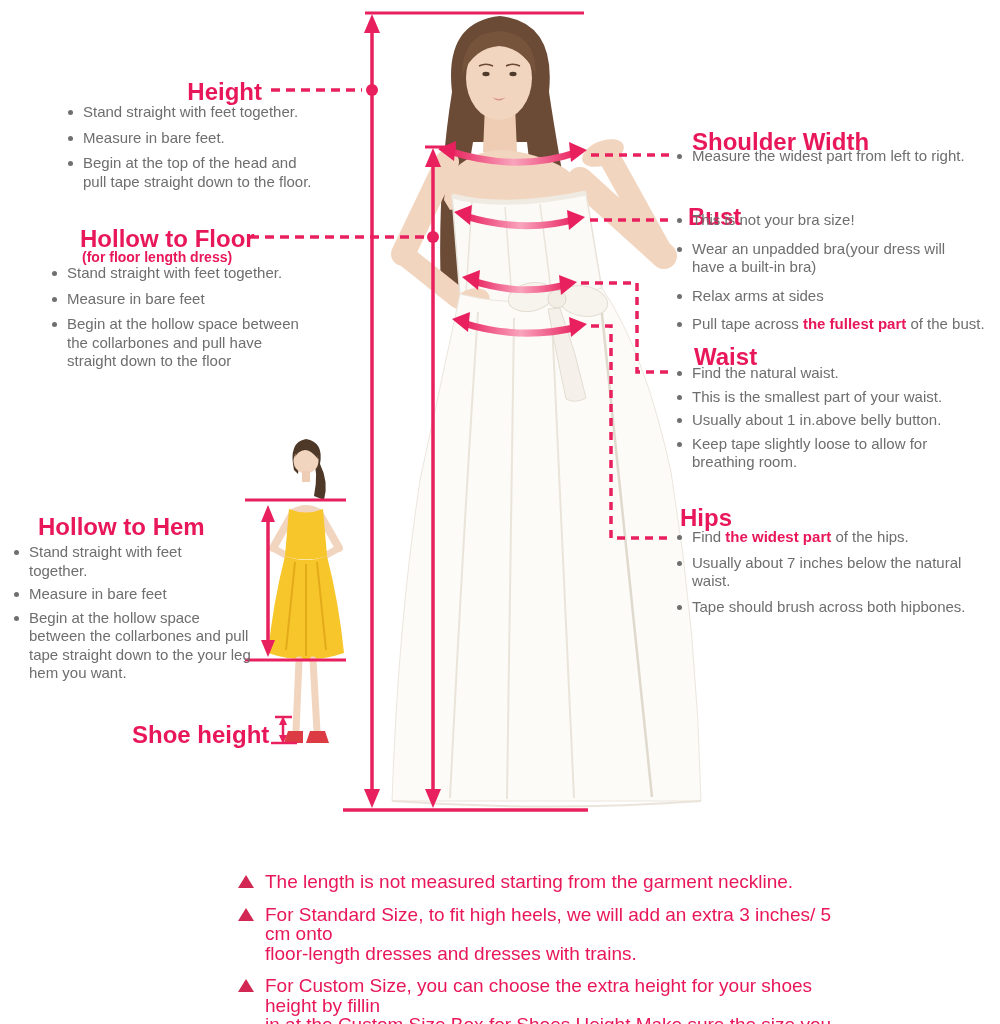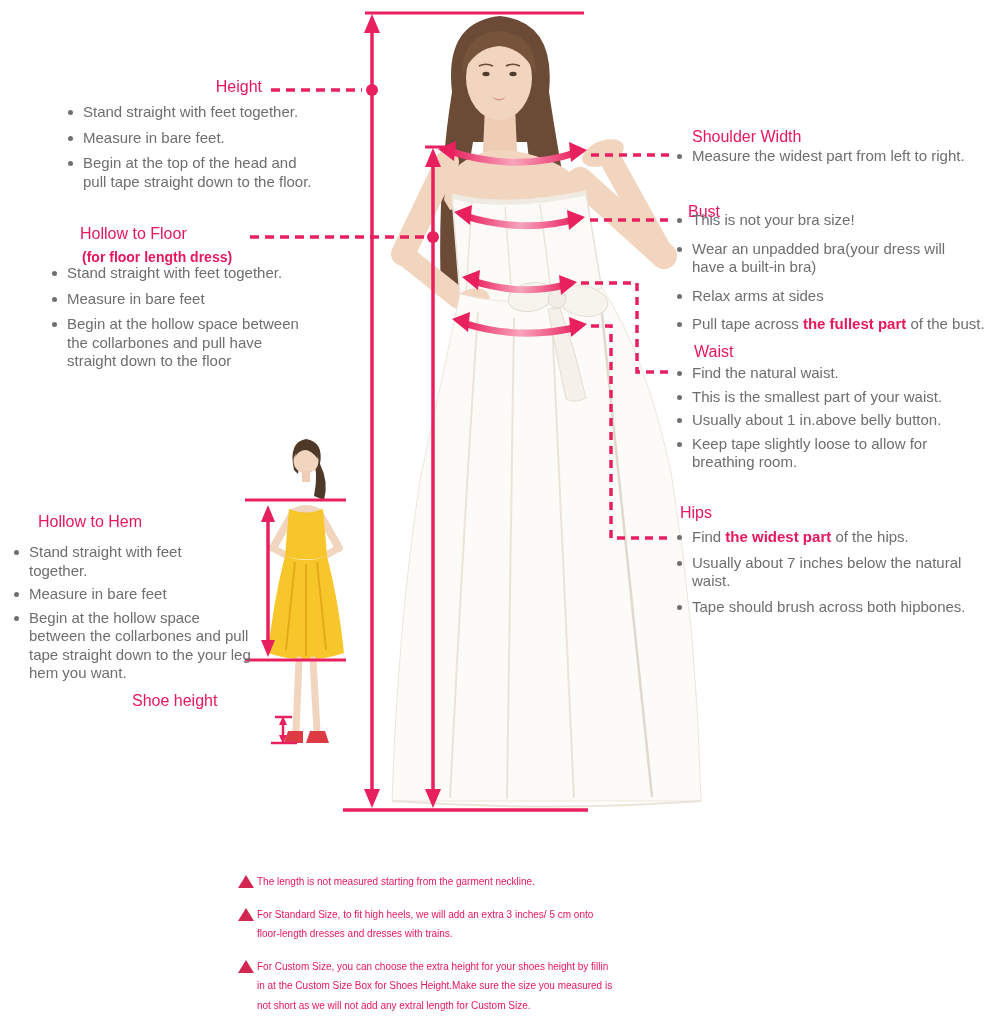--- a/index.html
+++ b/index.html
@@ -6,39 +6,39 @@
     --pink:#e8175a;
     --line:#e8205e;
     --gray:#6e6e6e;
   }
   html,body{margin:0;padding:0;background:#fff;}
   .canvas{
     position:relative;width:1000px;height:1024px;background:#ffffff;overflow:hidden;
     font-family:"Liberation Sans", sans-serif;
   }
   .canvas svg{position:absolute;left:0;top:0;}
-  .t{position:absolute;font-weight:normal;color:var(--pink);font-size:16px;line-height:1.05;white-space:nowrap;}
+  .t{position:absolute;font-weight:bold;color:var(--pink);font-size:24px;line-height:1.05;white-space:nowrap;}
   .sub{position:absolute;font-weight:bold;color:var(--pink);font-size:14px;white-space:nowrap;}
   .blist{position:absolute;list-style:none;margin:0;padding:0;color:var(--gray);font-size:15px;line-height:18.5px;}
   .blist li{position:relative;padding-left:21px;margin-bottom:8px;white-space:pre-line;}
   .blist li::before{content:"";position:absolute;left:6px;top:7px;width:5px;height:5px;border-radius:50%;background:#6f6f6f;}
   .blist.tight li{margin-bottom:5px;}
   .blist.mid li{margin-bottom:7px;}
   .blist.wide li{margin-bottom:10px;}
   .hl{color:var(--pink);font-weight:bold;}
   .notes{position:absolute;left:238px;top:872px;width:600px;}
-  .note{display:flex;gap:3px;margin-bottom:13px;color:var(--pink);font-size:10px;line-height:19.5px;}
+  .note{display:flex;gap:11px;margin-bottom:13px;color:var(--pink);font-size:19px;line-height:19.5px;}
   .note .txt{white-space:pre-line;}
   .tri{flex:0 0 auto;width:0;height:0;border-left:8px solid transparent;border-right:8px solid transparent;border-bottom:13px solid #d22752;margin-top:3px;}
   
   #height-title{left:62px;top:79px;width:200px;text-align:right;}
   #htf-title{left:80px;top:226px;}
   #htf-sub{left:82px;top:249px;}
   #hth-title{left:38px;top:514px;}
-  #shoe-title{left:132px;top:693px;}
+  #shoe-title{left:132px;top:722px;}
   #sw-title{left:692px;top:129px;}
   #bust-title{left:688px;top:204px;}
   #waist-title{left:694px;top:344px;}
   #hips-title{left:680px;top:505px;}
   
   #height-list{left:62px;top:103px;width:285px;}
   #htf-list{left:46px;top:264px;width:282px;}
   #hth-list{left:8px;top:543px;width:272px;}
   #sw-list{left:671px;top:147px;width:325px;}
   #bust-list{left:671px;top:211px;width:332px;}

